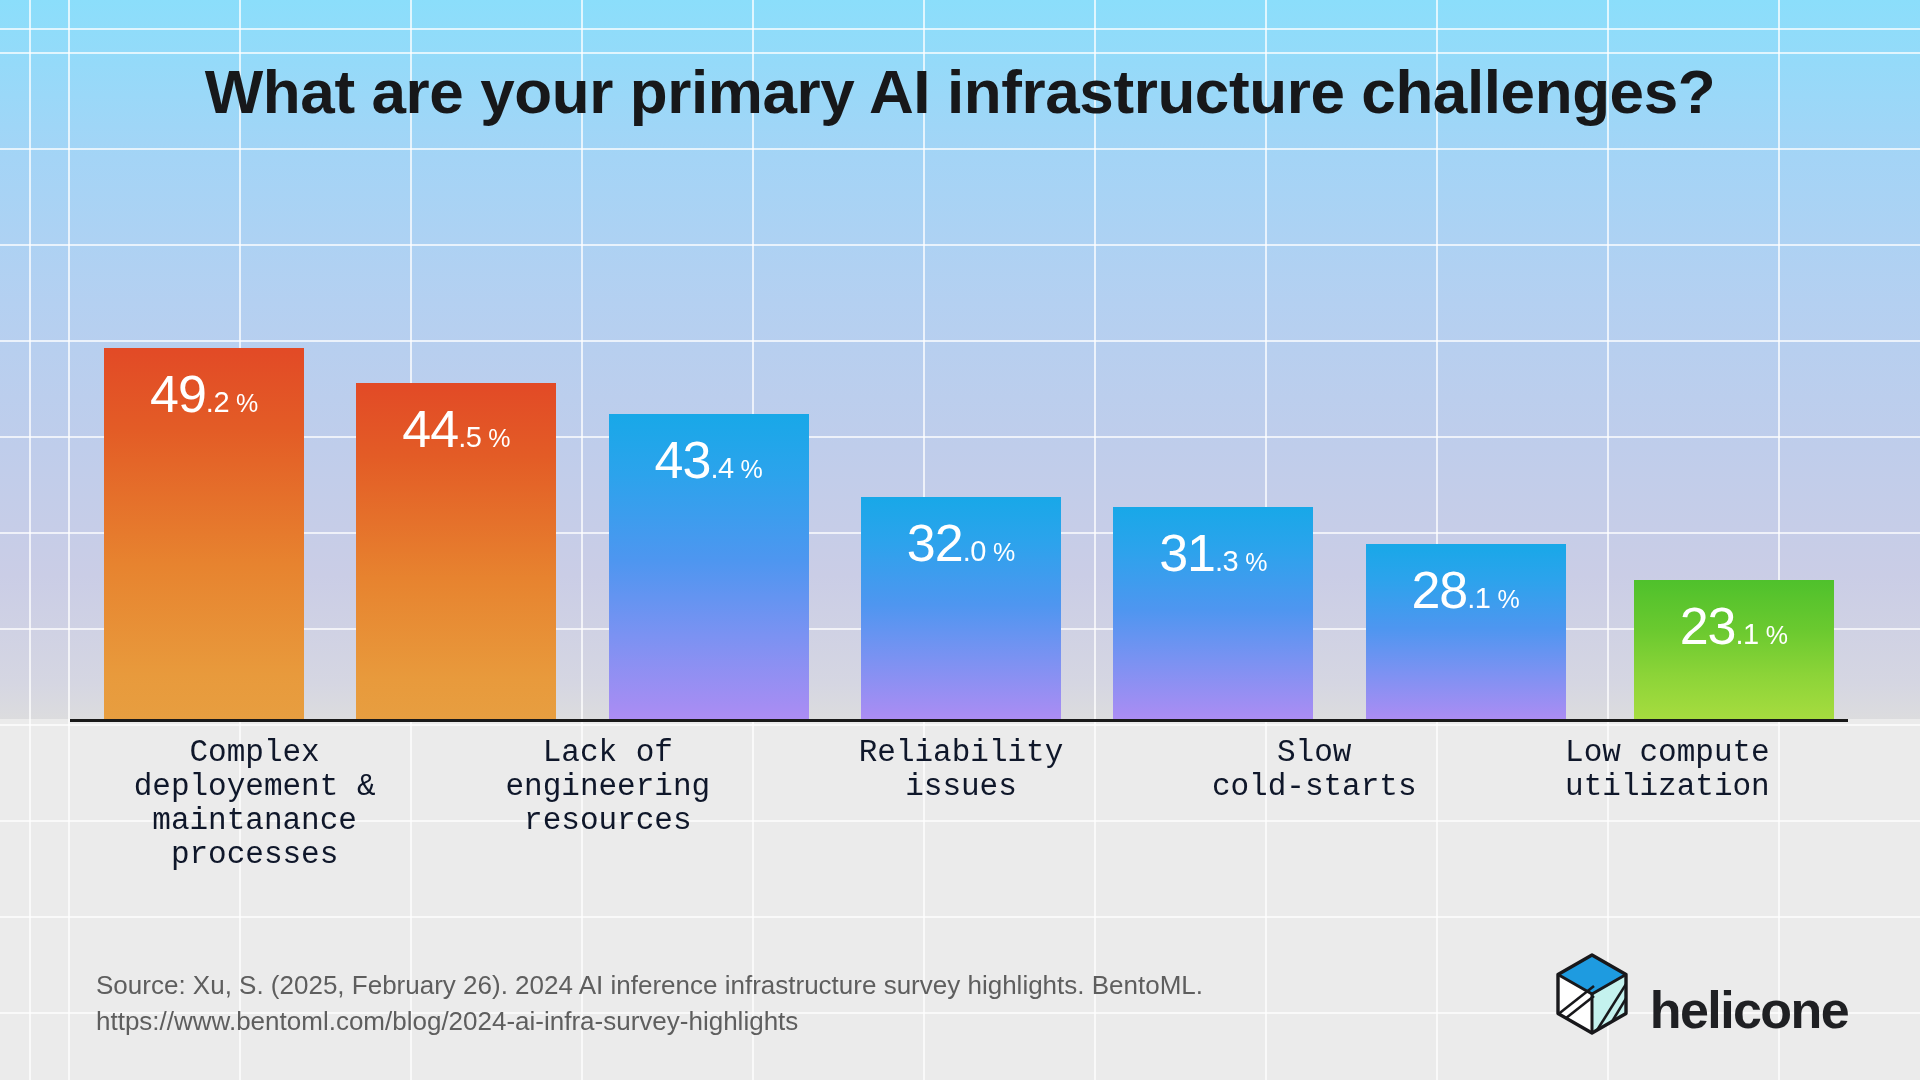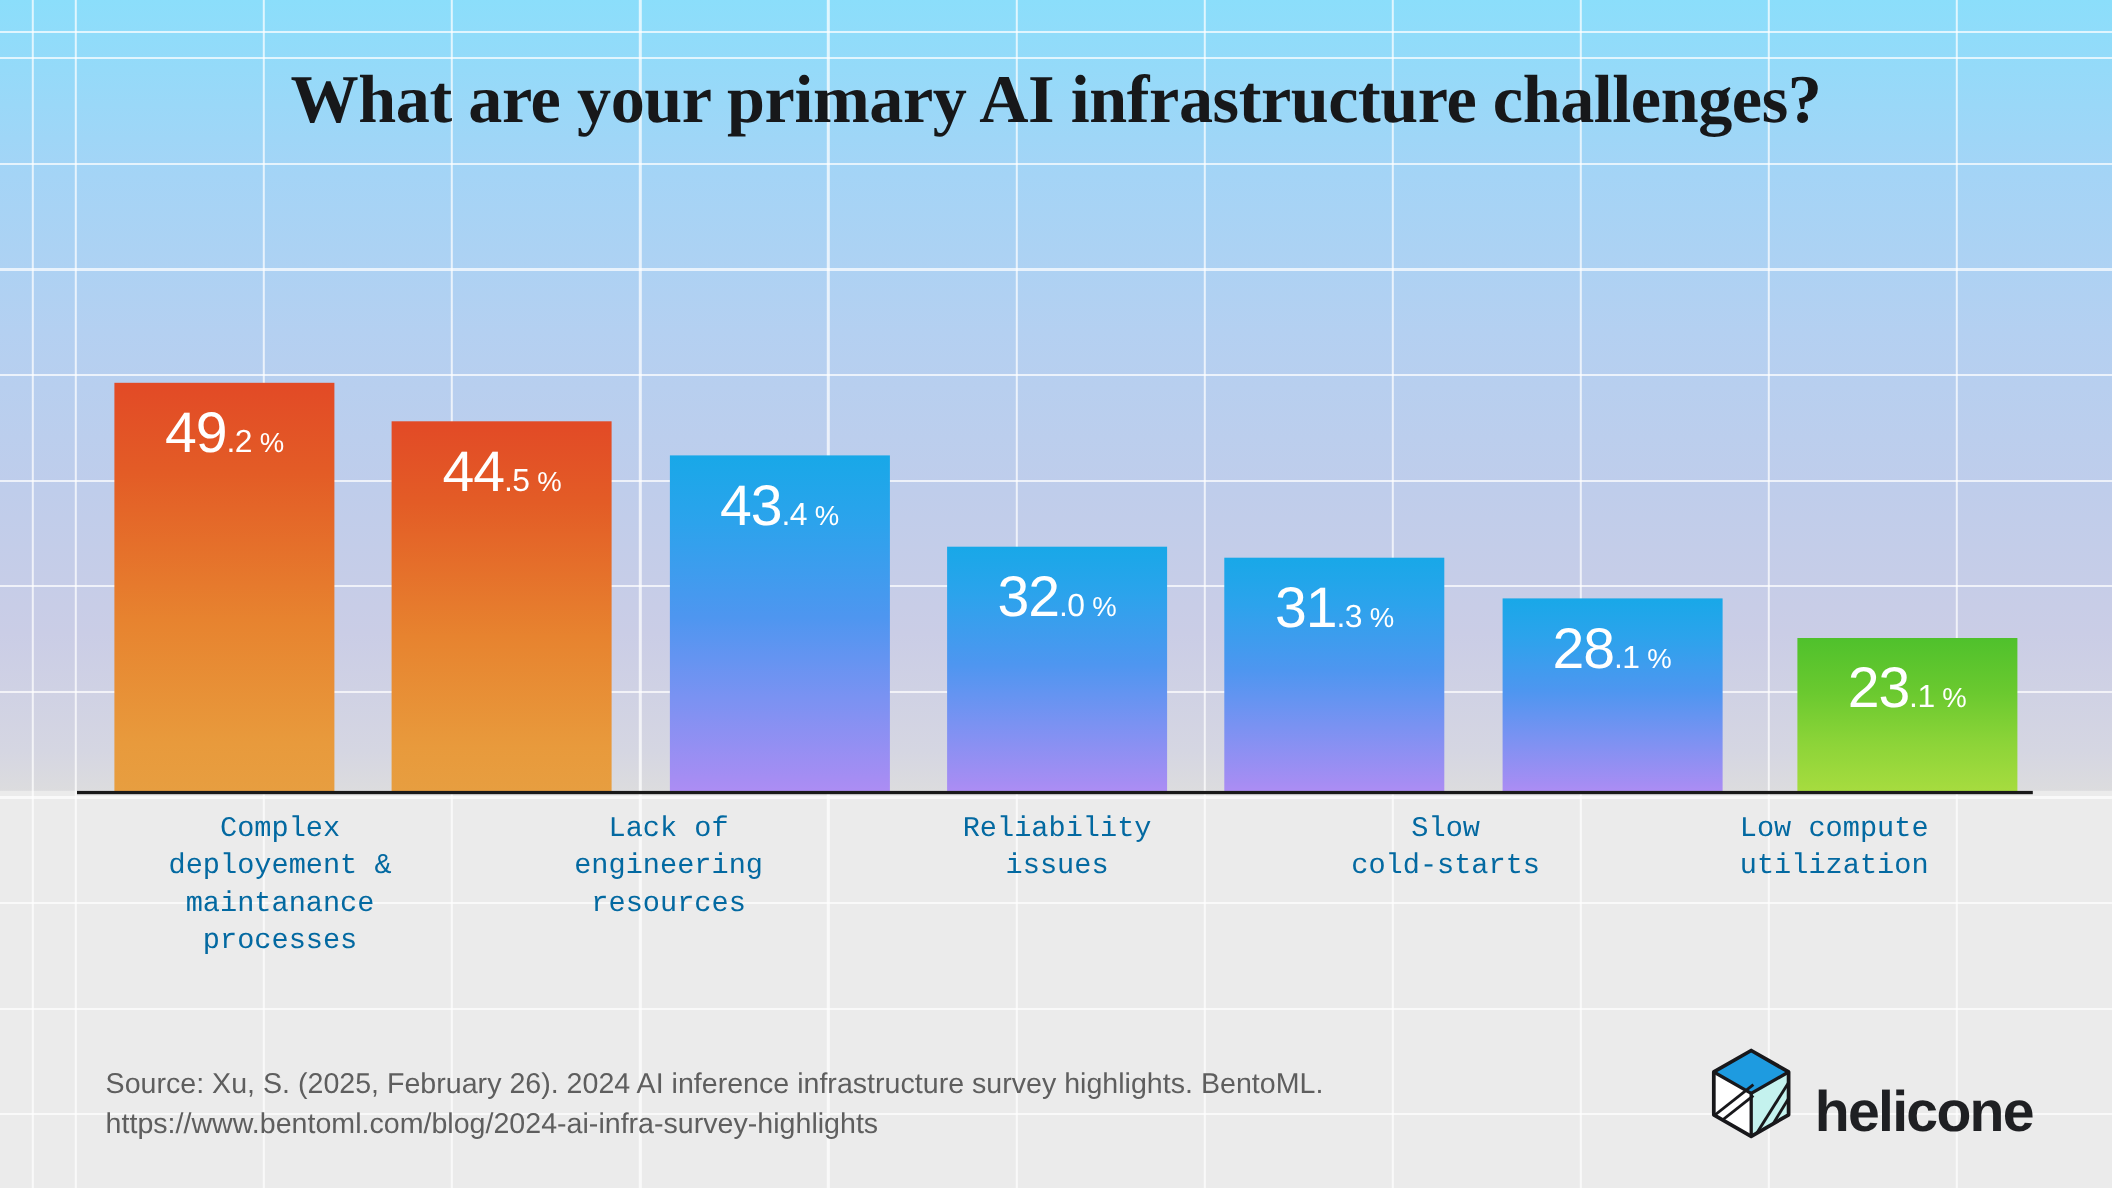--- a/index.html
+++ b/index.html
@@ -58,21 +58,21 @@
     pointer-events: none;
   }
 
   
   .title {
     position: absolute;
     left: 0;
     top: 56px;
     width: 1920px;
     text-align: center;
-    font-family: Liberation Serif, serif;
+    font-family: Liberation Sans, sans-serif;
     font-weight: 700;
     font-size: 62px;
     letter-spacing: -0.4px;
     color: #17181A;
     white-space: nowrap;
   }
 
   
   .chart {
     position: absolute;
@@ -83,21 +83,20 @@
   }
 
   .bars {
     position: absolute;
     left: 0;
     bottom: 0;
     width: 100%;
     height: 100%;
     display: flex;
     align-items: flex-end;
-    justify-content: center;
   }
 
   .bar-slot {
     flex: 1 1 0;
     height: 100%;
     display: flex;
     align-items: flex-end;
     justify-content: center;
     position: relative;
   }
@@ -151,23 +150,23 @@
     left: 78px;
     top: 736px;
     width: 1766px;
     display: flex;
     align-items: flex-start;
   }
   .cat {
     flex: 1 1 0;
     text-align: center;
     font-family: "Liberation Mono", "DejaVu Sans Mono", monospace;
-    font-size: 26px;
+    font-size: 31px;
     line-height: 34px;
-    color: #0369a1;
+    color: #0f172a;
     padding: 0 6px;
     white-space: pre-line;
   }
 
   
   .source {
     position: absolute;
     left: 96px;
     top: 967px;
     width: 1200px;

